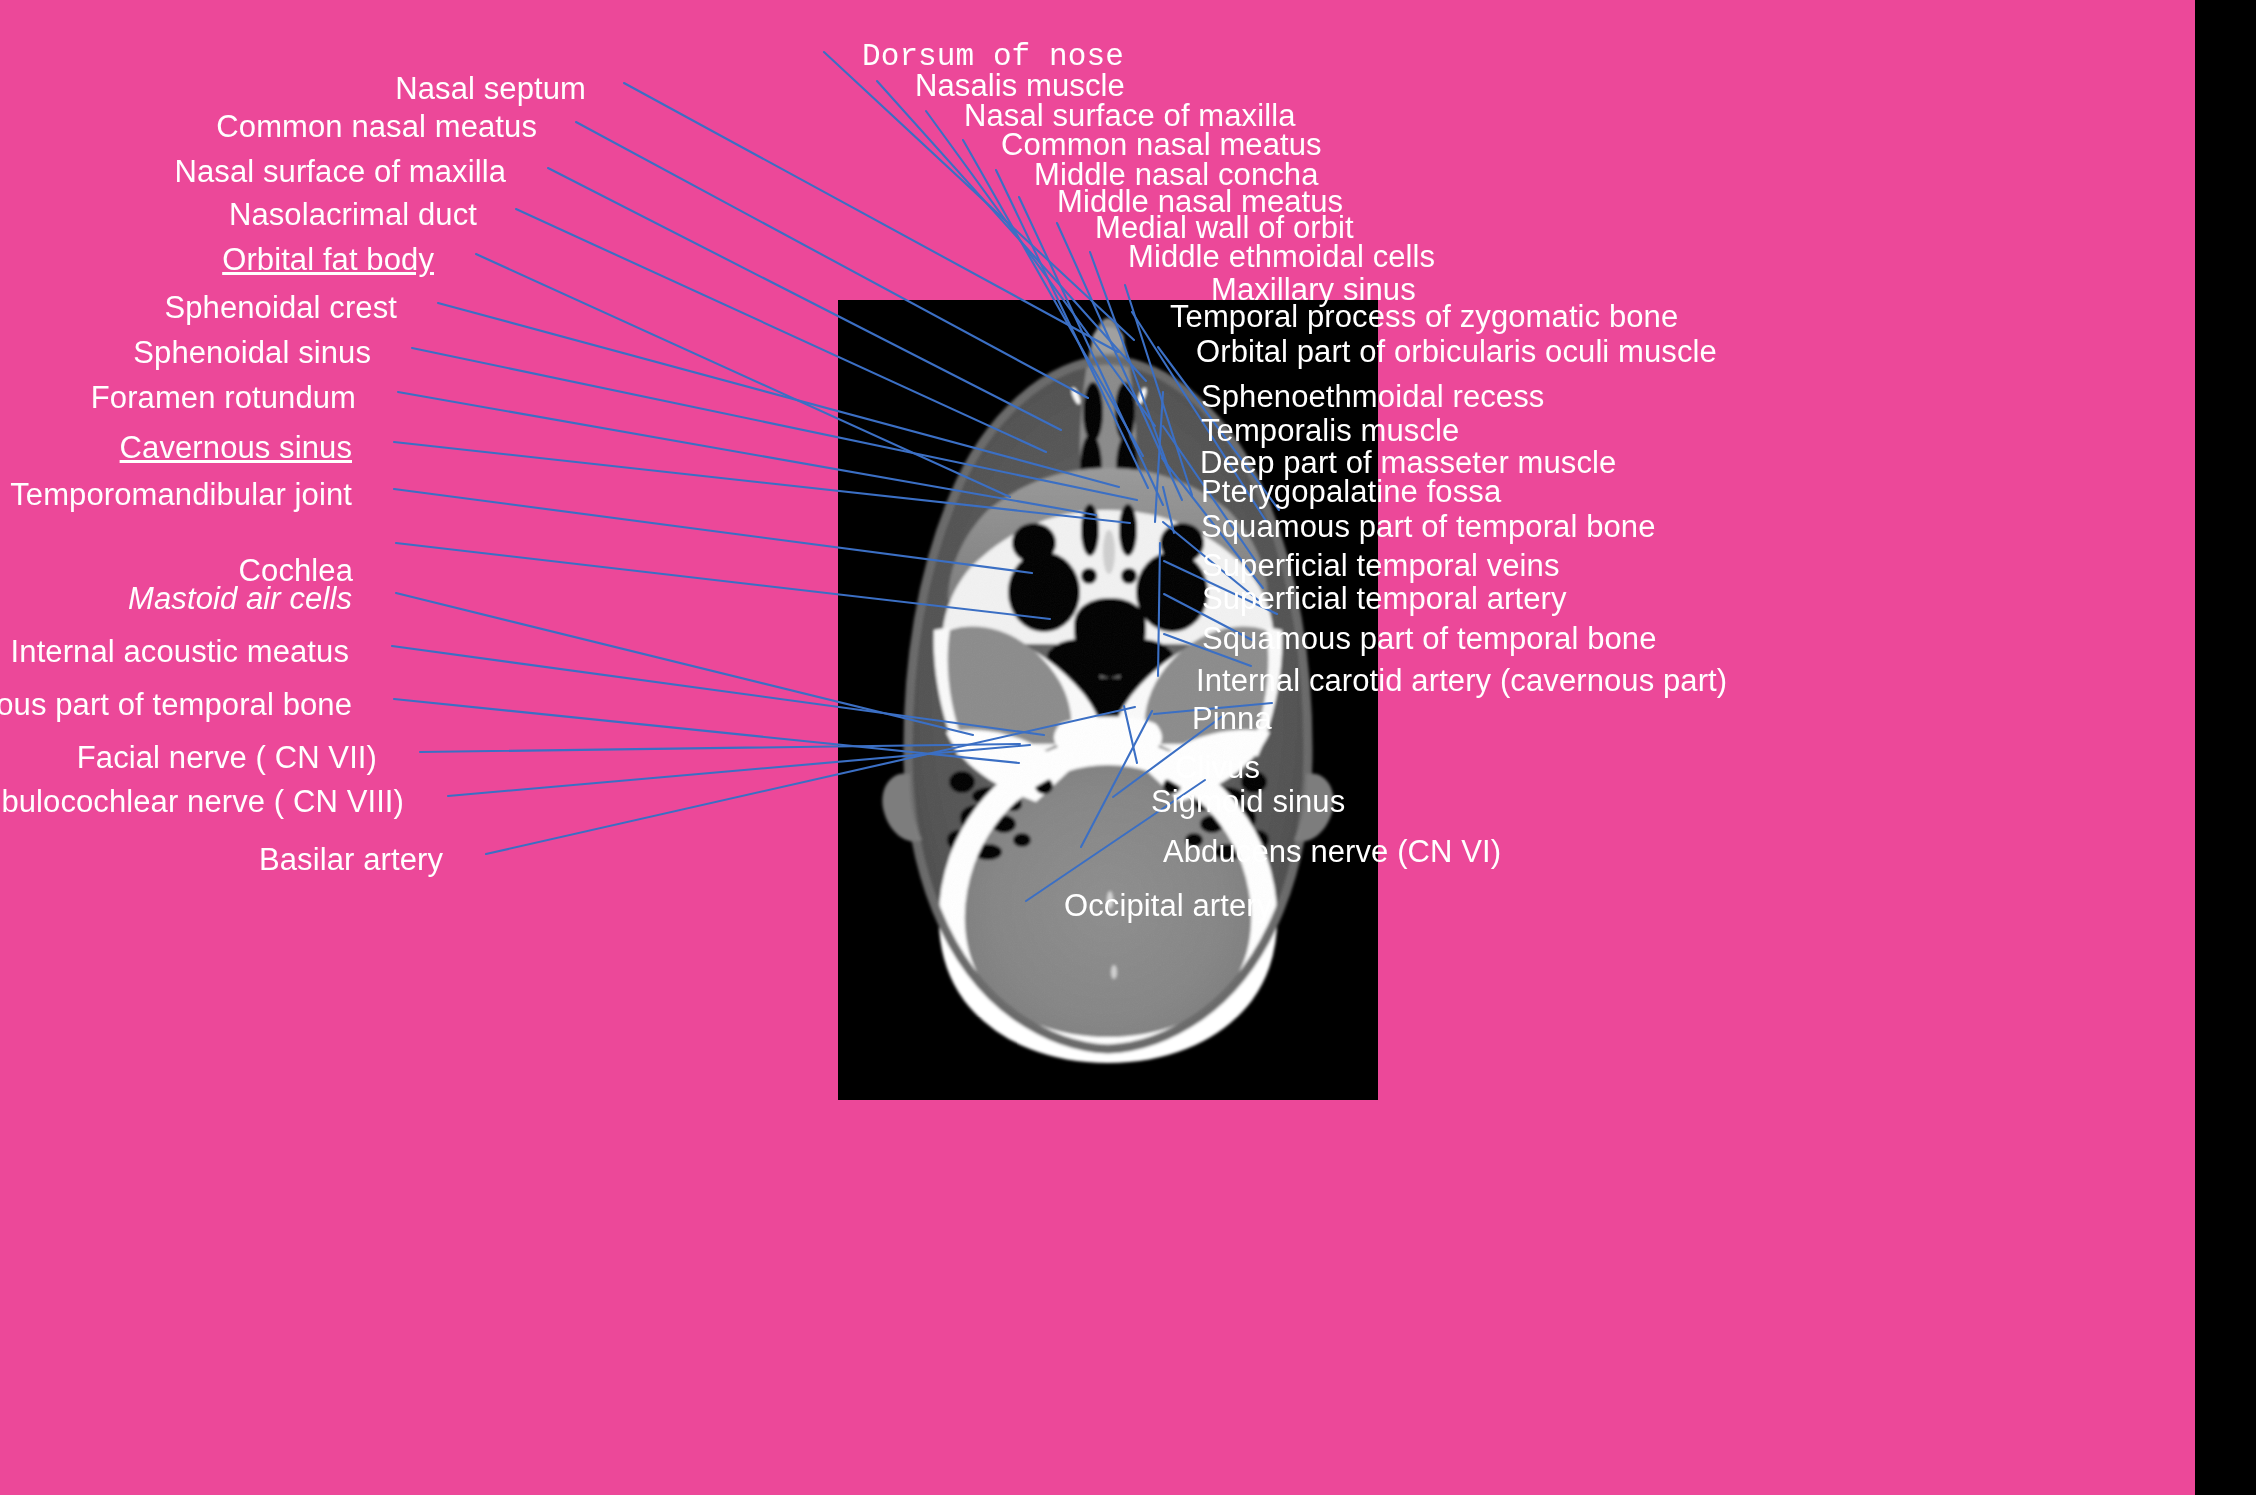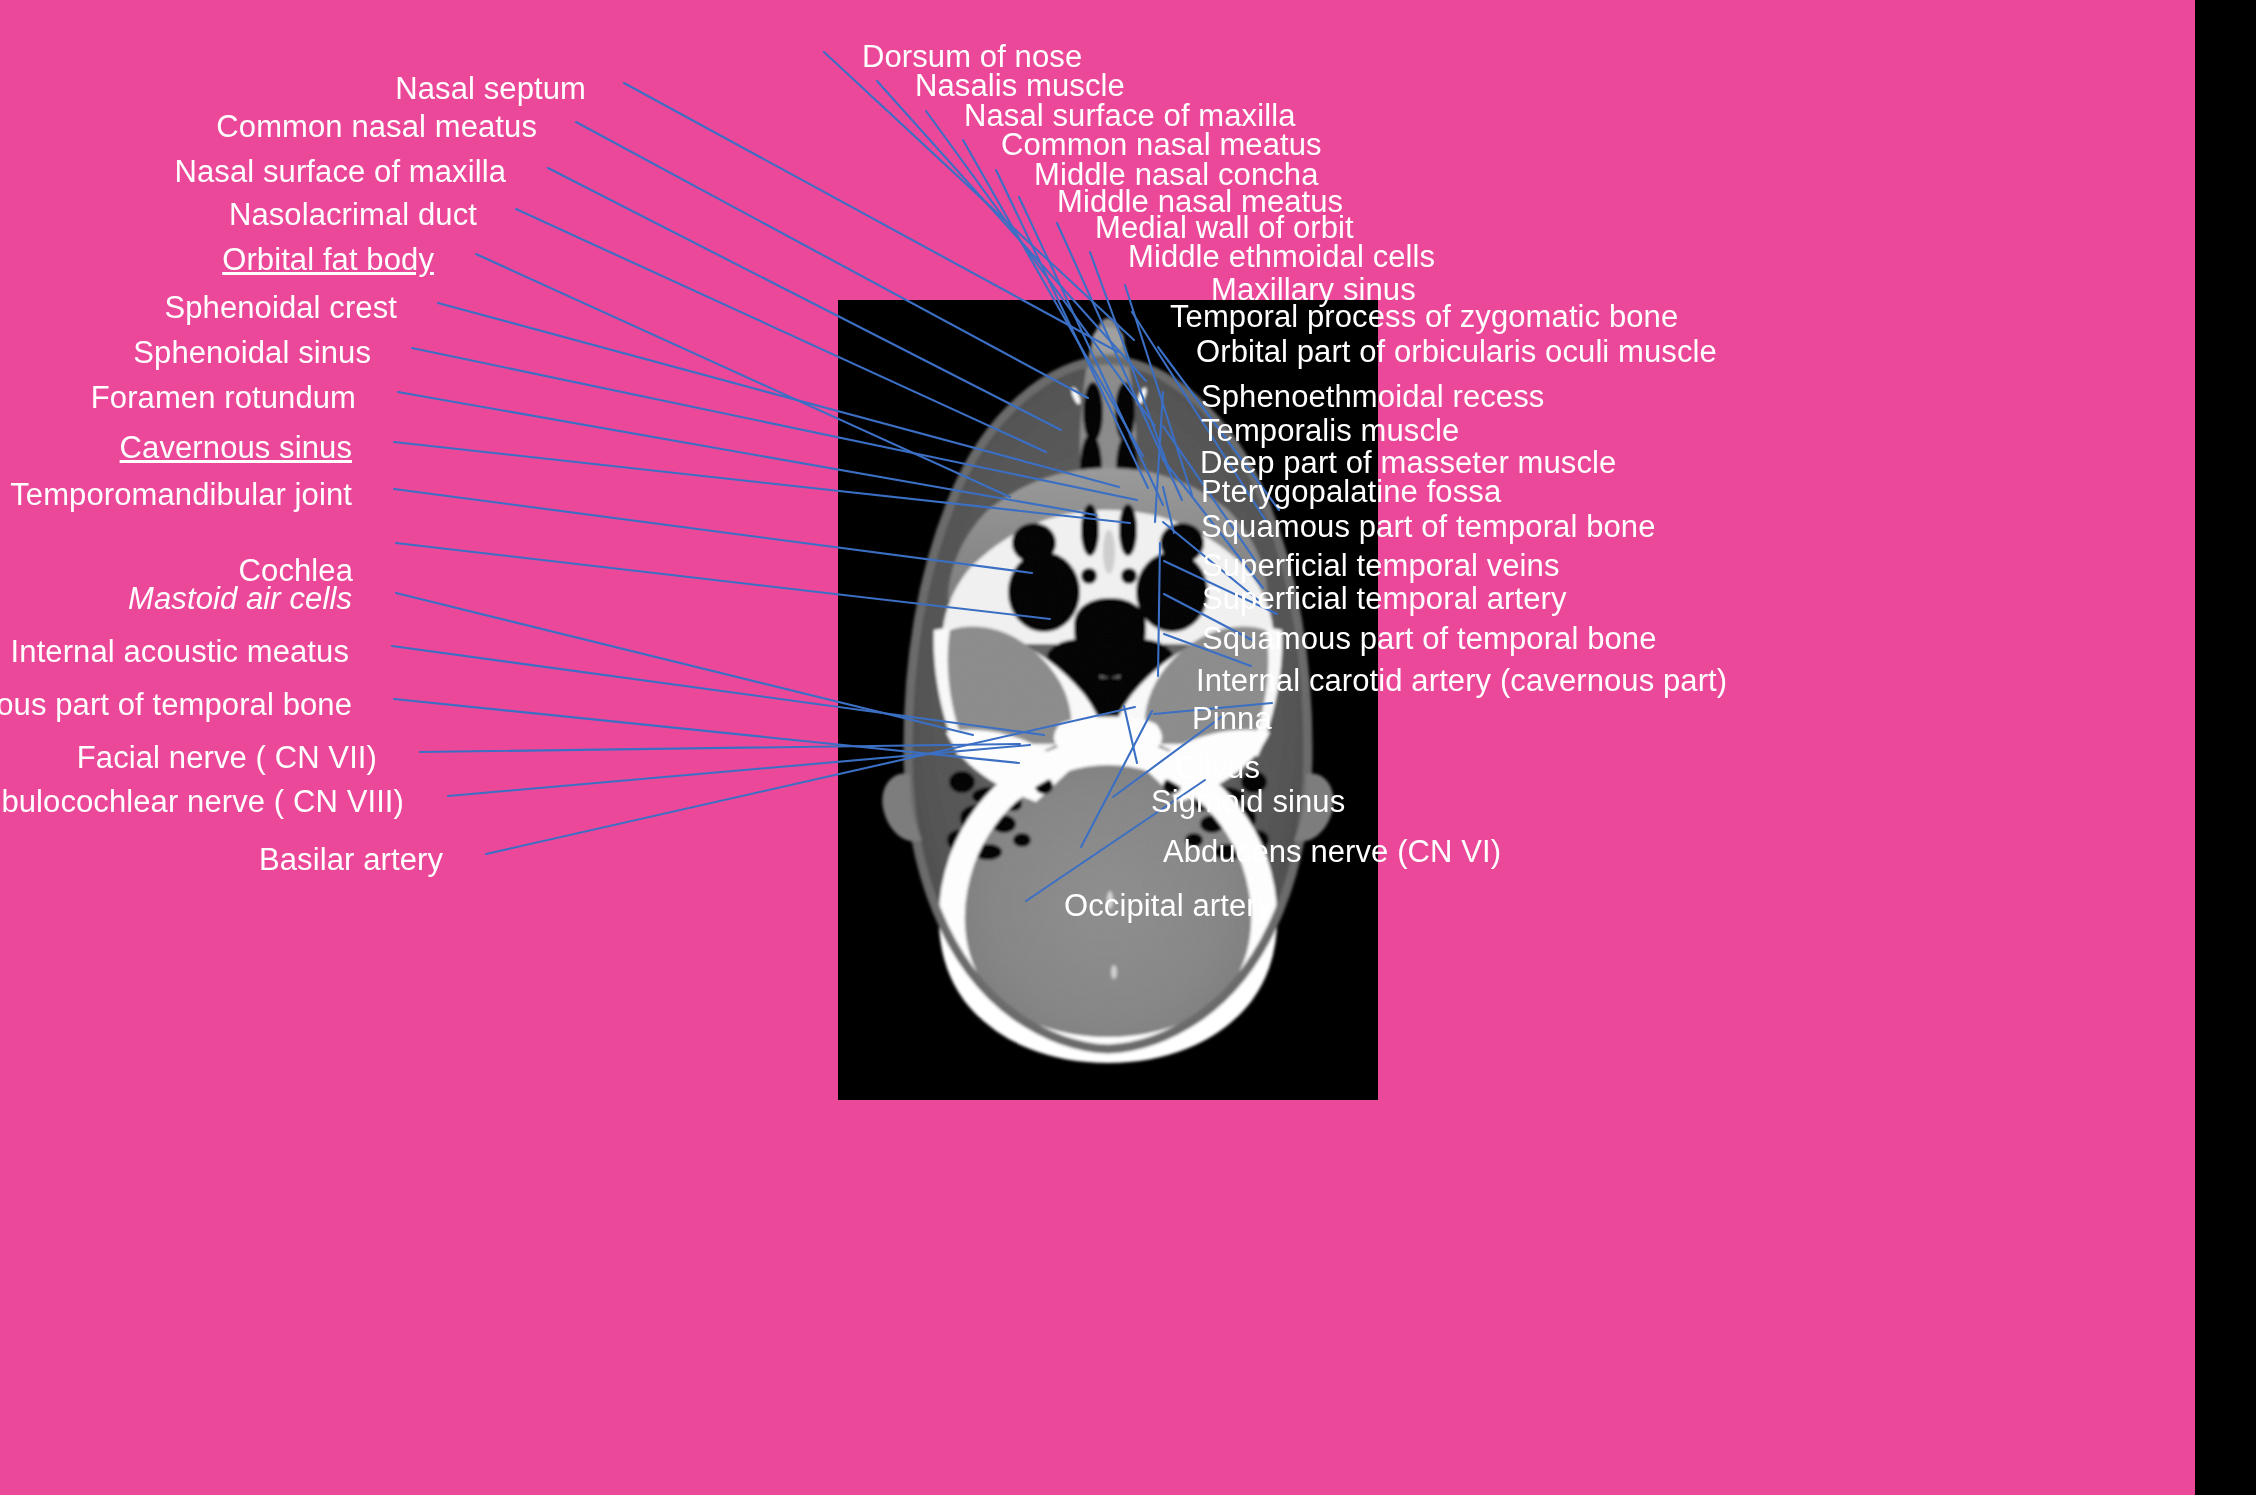--- a/index.html
+++ b/index.html
@@ -266,21 +266,21 @@
       <div class="lbl r" style="left: 352px; top: 495px; color: rgb(255, 255, 255);">Temporomandibular joint</div>
       <div class="lbl r" style="left: 353px; top: 549px; color: rgb(255, 255, 255); margin-top: 22px;">Cochlea</div>
       <div class="lbl r" style="left: 352px; top: 599px; color: rgb(255, 255, 255); font-style: italic;">Mastoid air cells</div>
       <div class="lbl r" style="left: 349px; top: 652px; color: rgb(255, 255, 255);">Internal acoustic meatus</div>
       <div class="lbl r" style="left: 352px; top: 705px; color: rgb(255, 255, 255);">Petrous part of temporal bone</div>
       <div class="lbl r" style="left: 377px; top: 758px; color: rgb(255, 255, 255);">Facial nerve ( CN VII)</div>
       <div class="lbl r" style="left: 404px; top: 802px; color: rgb(255, 255, 255);">Vestibulocochlear nerve ( CN VIII)</div>
       <div class="lbl r" style="left: 443px; top: 860px; color: rgb(255, 255, 255);">Basilar artery</div>
     </div>
   <div id="labels-right">
-      <div class="lbl l" style="left: 862px; top: 57px; color: rgb(255, 255, 255);">Dorsum of nose</div>
+      <div class="lbl l" style="left: 862px; top: 57px; color: rgb(255, 255, 255); font-family: Liberation Mono, monospace;">Dorsum of nose</div>
       <div class="lbl l" style="left: 915px; top: 86px; color: rgb(255, 255, 255);">Nasalis muscle</div>
       <div class="lbl l" style="left: 964px; top: 116px; color: rgb(255, 255, 255);">Nasal surface of maxilla</div>
       <div class="lbl l" style="left: 1001px; top: 145px; color: rgb(255, 255, 255);">Common nasal meatus</div>
       <div class="lbl l" style="left: 1034px; top: 175px; color: rgb(255, 255, 255);">Middle nasal concha</div>
       <div class="lbl l" style="left: 1057px; top: 202px; color: rgb(255, 255, 255);">Middle nasal meatus</div>
       <div class="lbl l" style="left: 1095px; top: 228px; color: rgb(255, 255, 255);">Medial wall of orbit</div>
       <div class="lbl l" style="left: 1128px; top: 257px; color: rgb(255, 255, 255);">Middle ethmoidal cells</div>
       <div class="lbl l" style="left: 1163px; top: 290px; color: rgb(255, 255, 255); margin-left: 48px;">Maxillary sinus</div>
       <div class="lbl l" style="left: 1170px; top: 317px; color: rgb(255, 255, 255);">Temporal process of zygomatic bone</div>
       <div class="lbl l" style="left: 1196px; top: 352px; color: rgb(255, 255, 255);">Orbital part of orbicularis oculi muscle</div>

